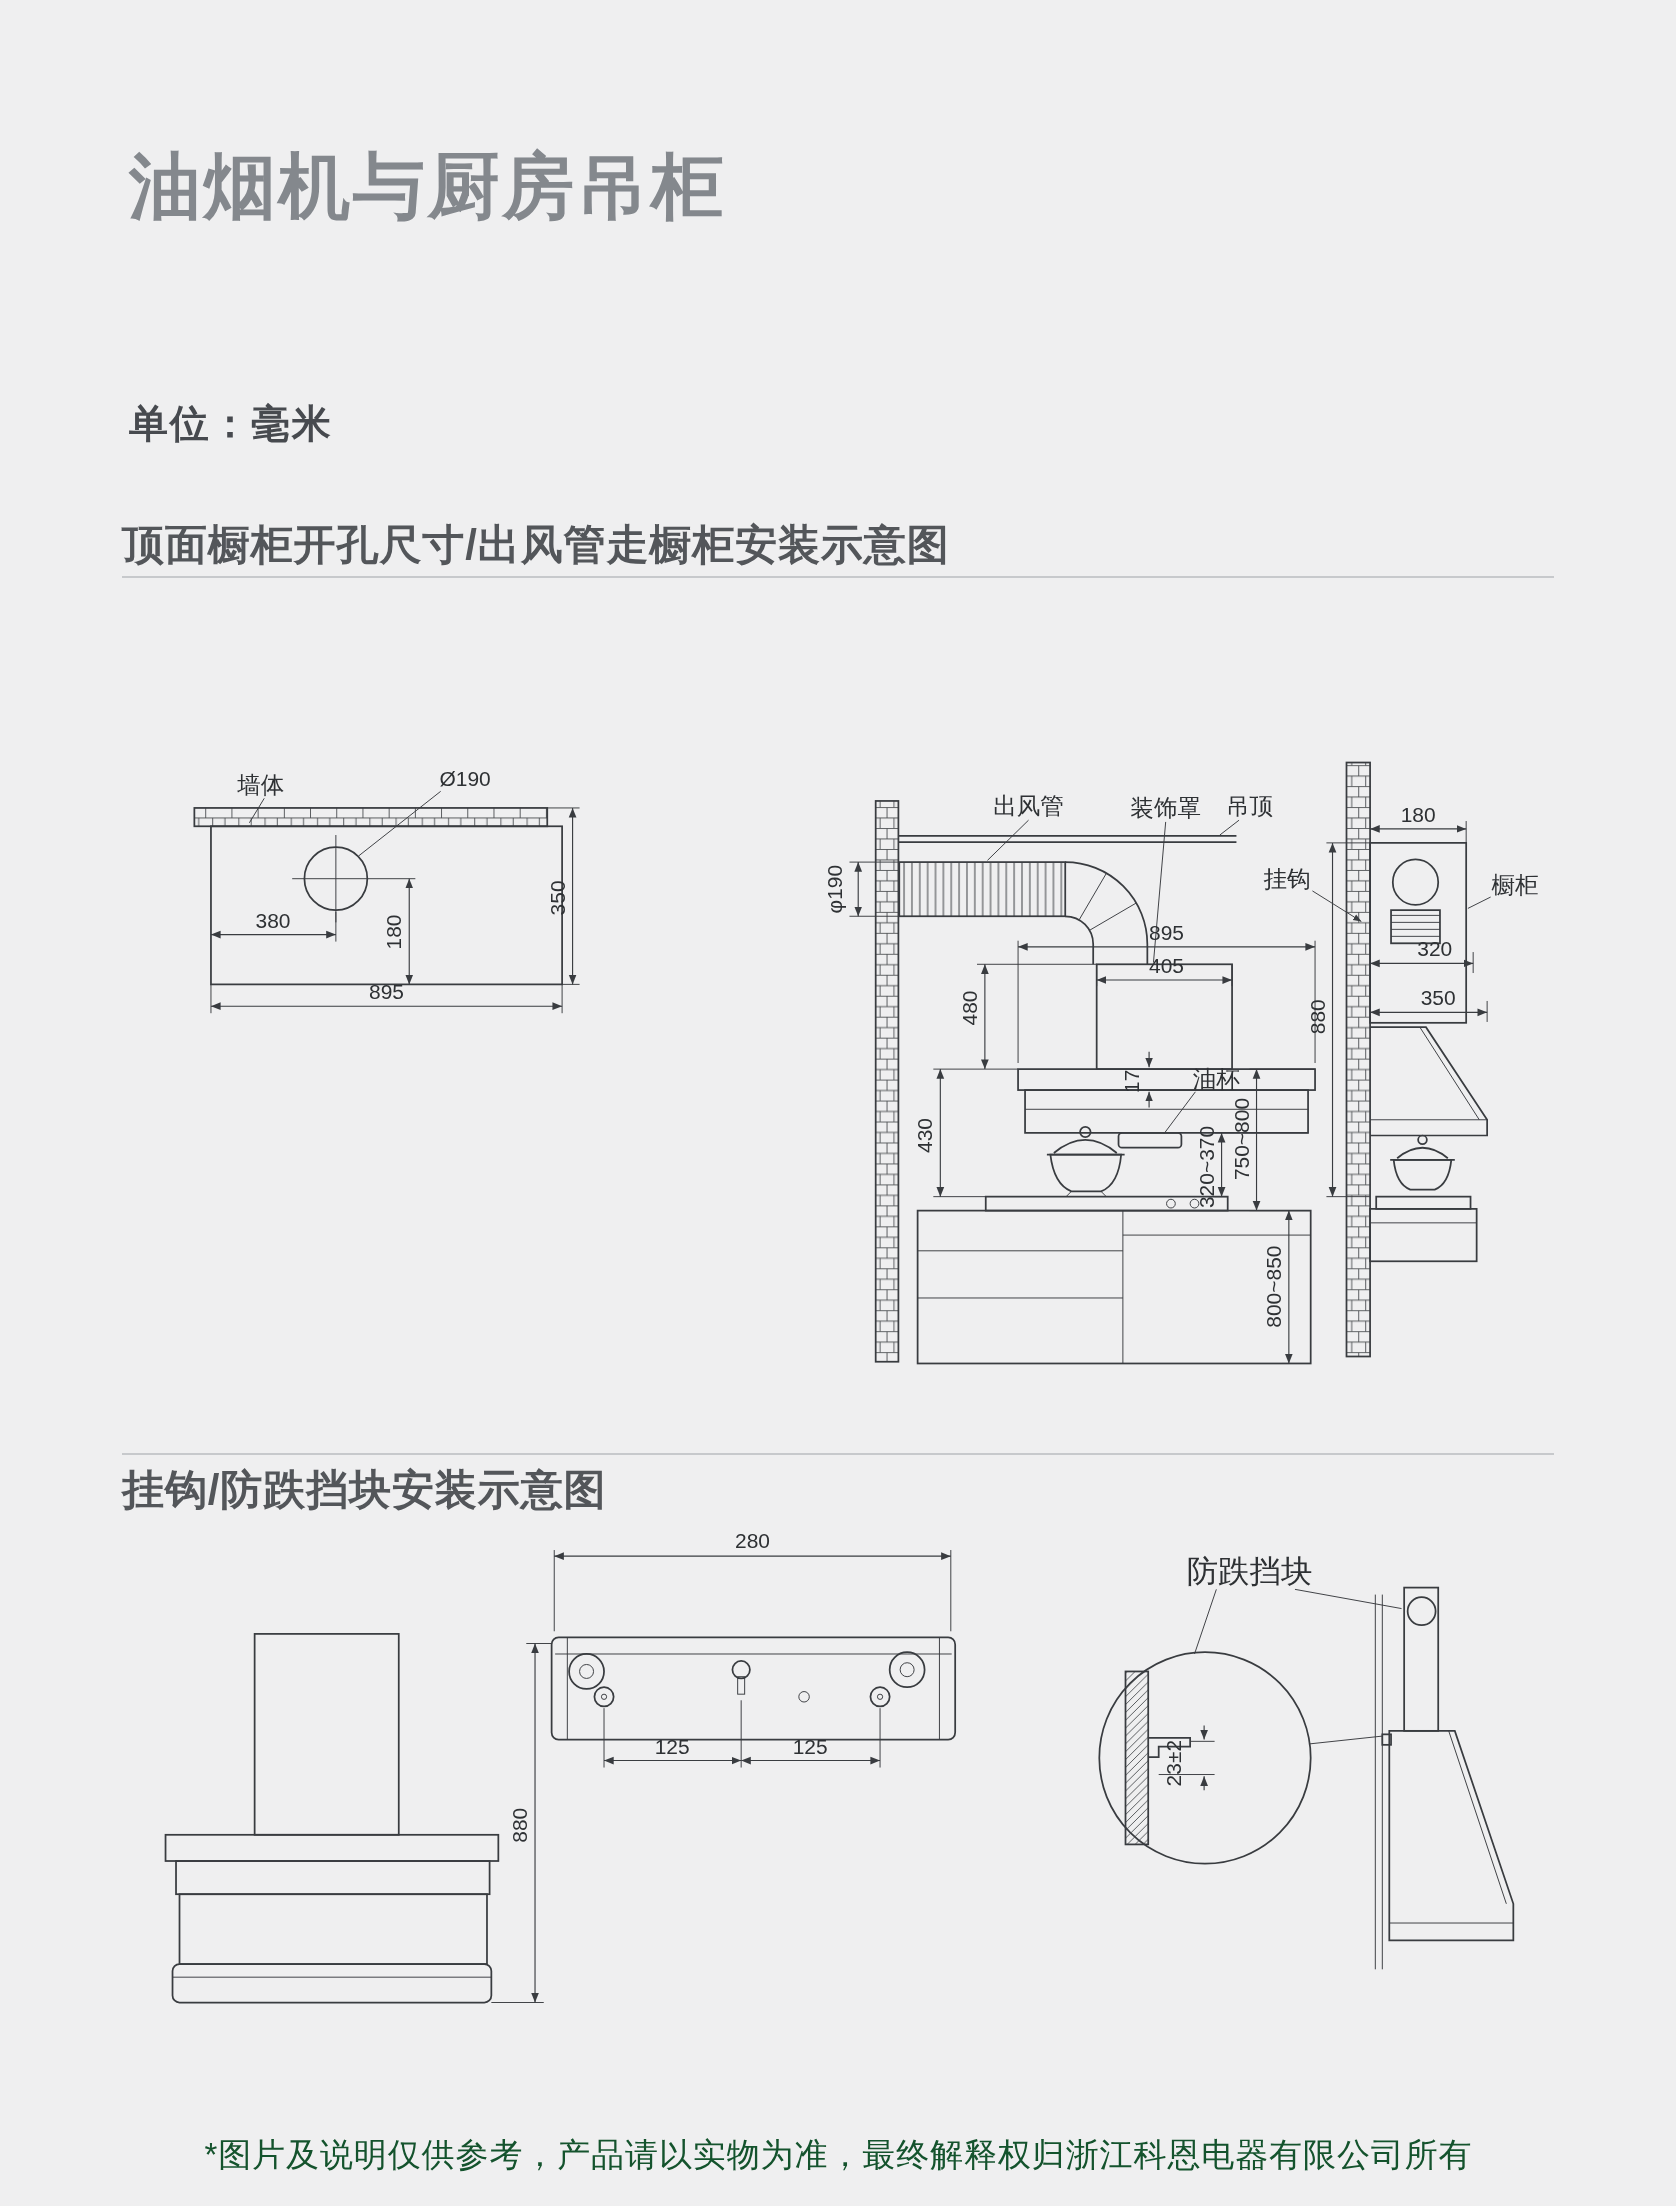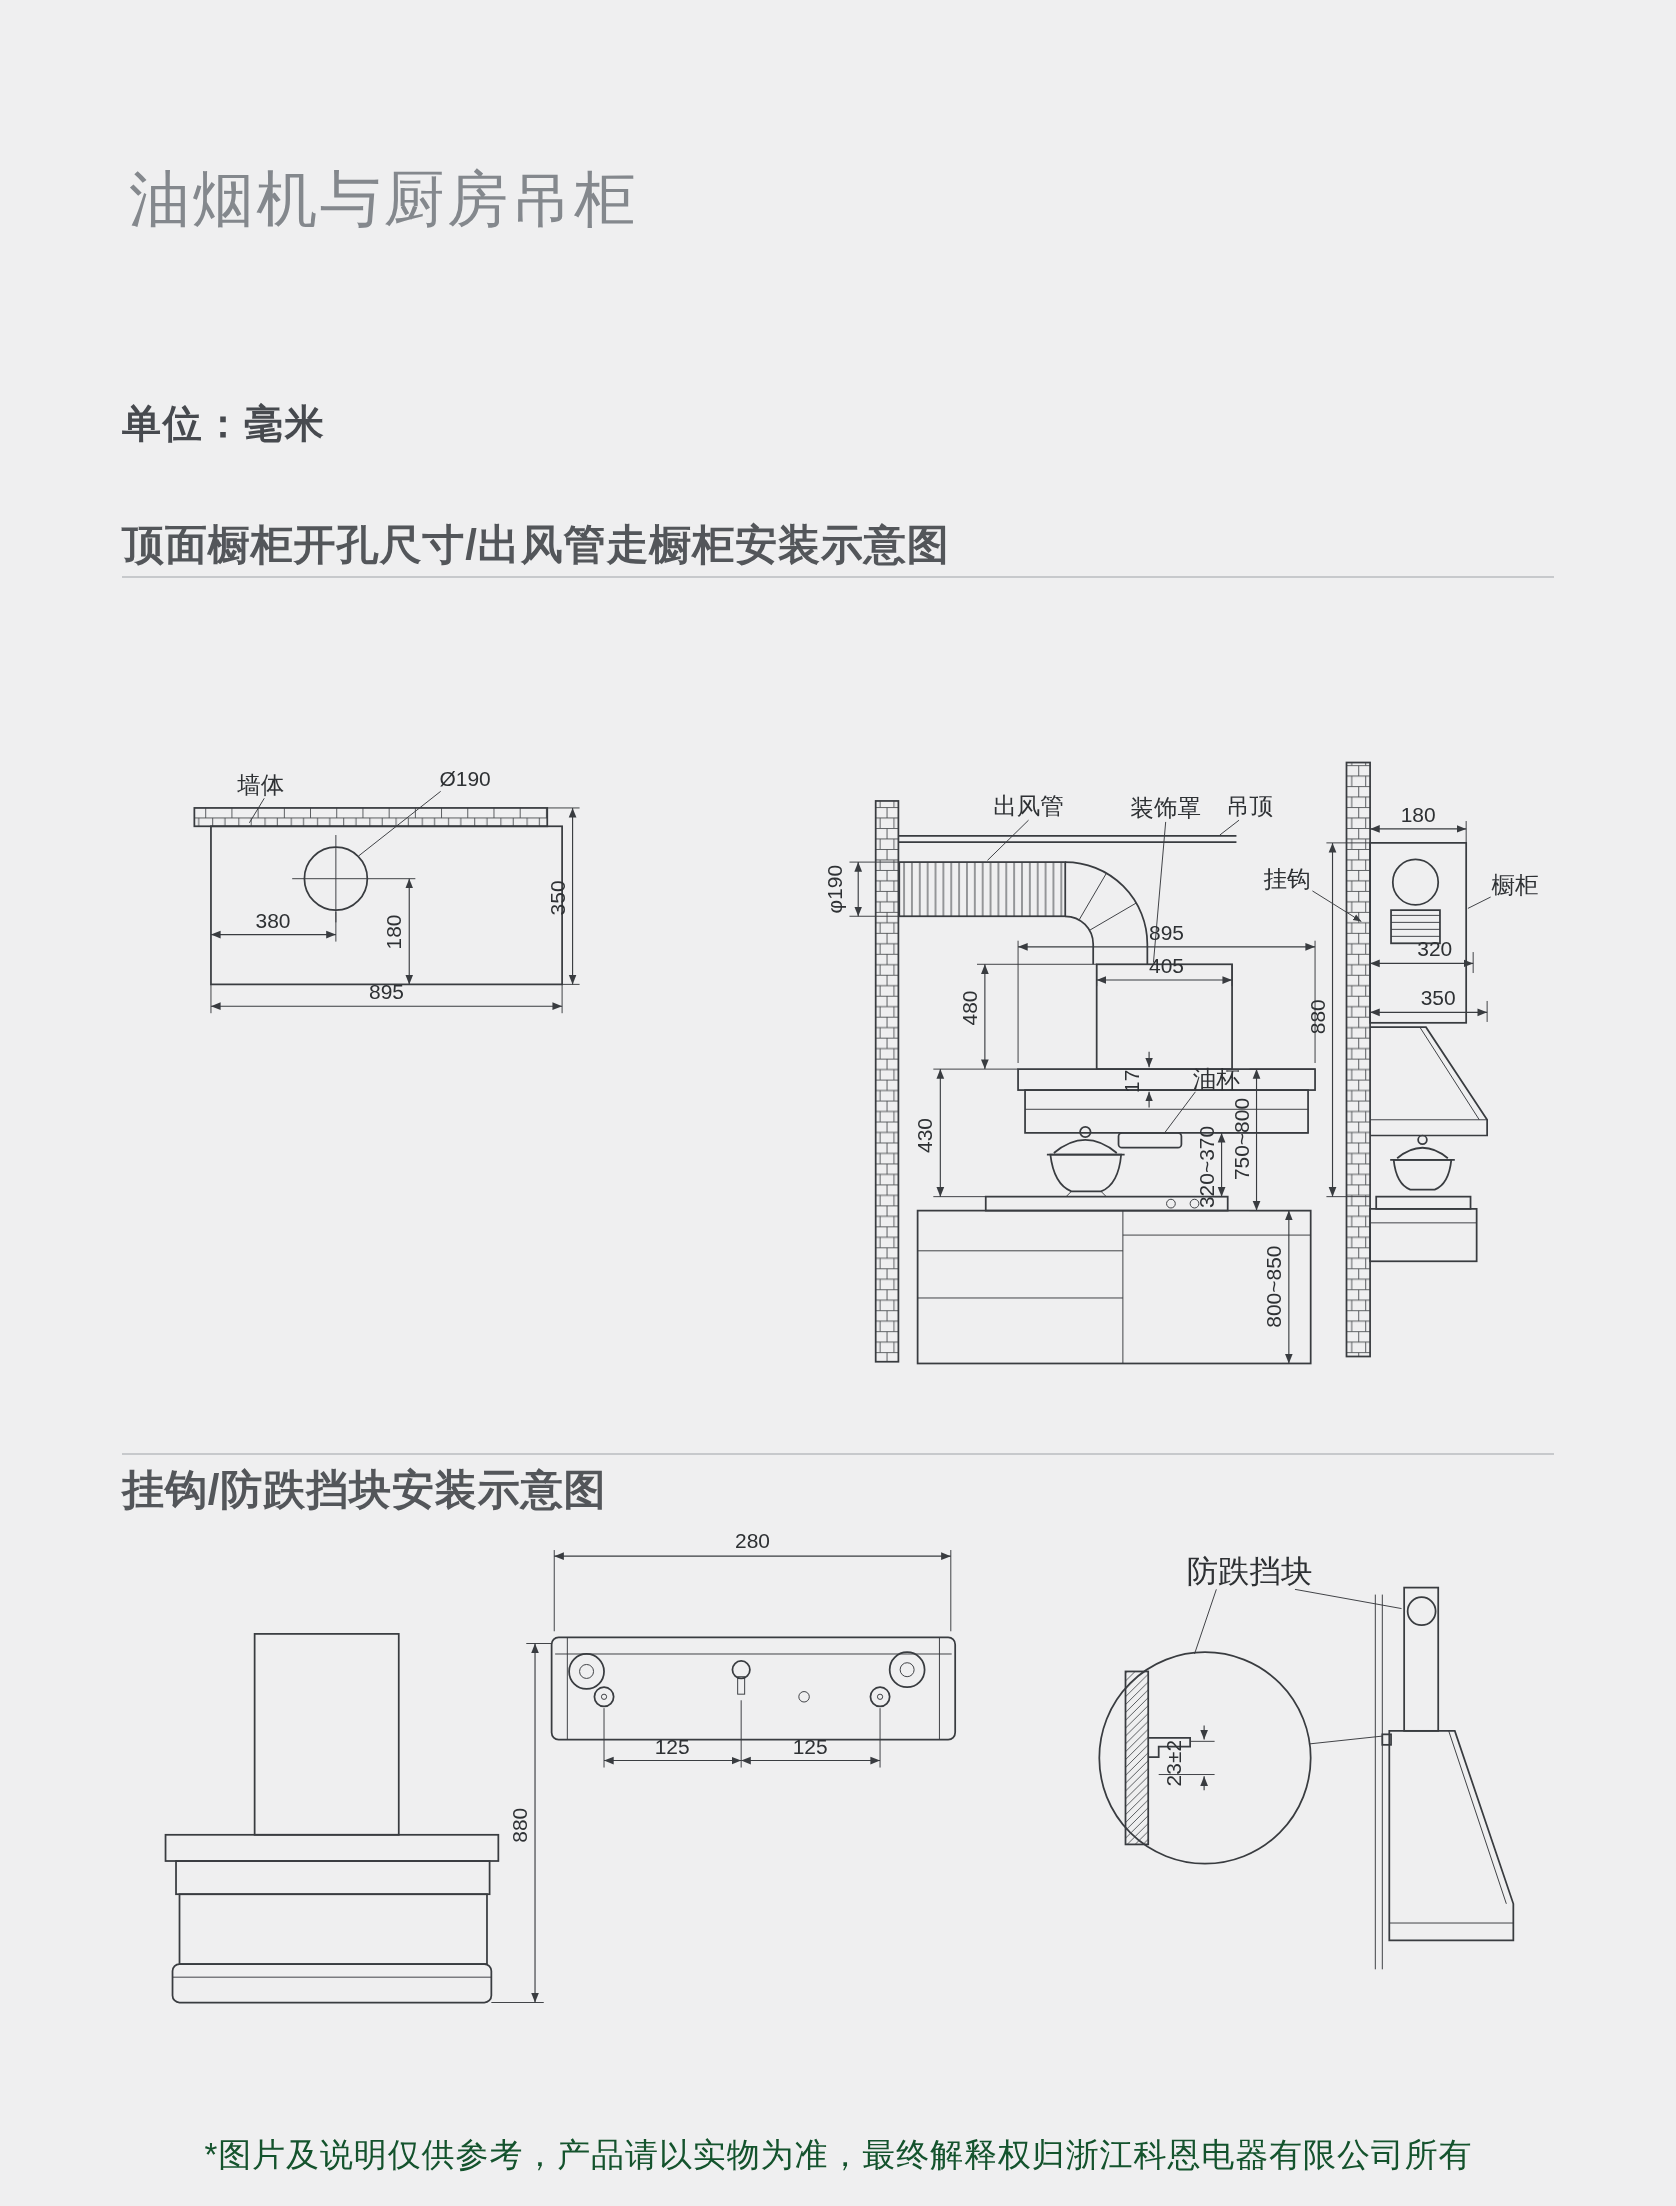--- a/index.html
+++ b/index.html
@@ -7,25 +7,25 @@
   body {
     background:#efeff0;
     font-family:"Liberation Sans","DejaVu Sans",sans-serif;
     position:relative;
     overflow:hidden;
     color:#2e3134;
   }
   .page { position:absolute; inset:0; }
   .title {
     position:absolute; left:129px; top:140px;
-    font-size:61px; font-weight:400; color:#84888d;
-    line-height:1.3; letter-spacing:2.6px;margin-top:20px;
+    font-size:72px; font-weight:700; color:#84888d;
+    line-height:1.3; letter-spacing:2.6px;
   }
   .unit {
-    position:absolute; left:122px; top:397px;
+    position:absolute; left:129px; top:397px;
     font-size:39px; font-weight:700; color:#474a4f; letter-spacing:1.7px;
   }
   .sec-title {
     position:absolute; left:122px;
     font-size:42px; font-weight:700; color:#53565a; letter-spacing:0.9px;
   }
   #sec1-title { top:517px; }
   #sec2-title { top:1462px;text-align:center; }
   .rule { position:absolute; left:122px; width:1432px; height:1.7px; background:#c7c9cc; }
   #rule1 { top:576px; }

